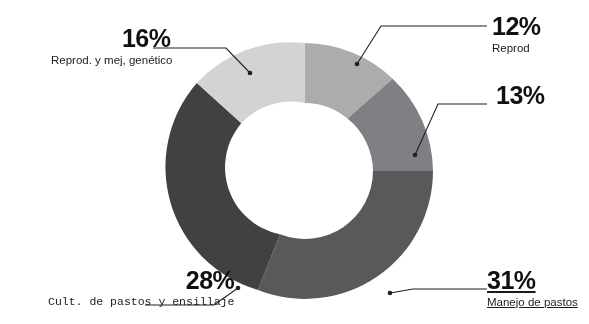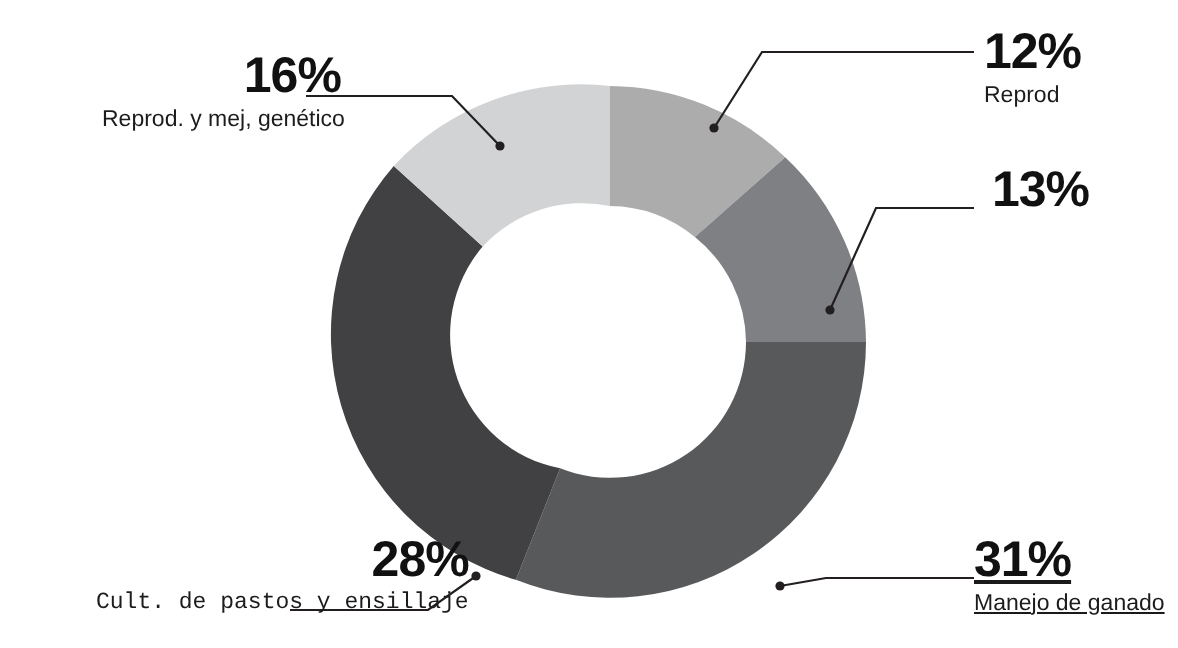--- a/index.html
+++ b/index.html
@@ -127,21 +127,21 @@
     <span class="pct">12%</span>
     <span class="cat">Reprod</span>
   </div>
 
   <div class="callout right callout-alimentacion">
     <span class="pct">13%</span>
   </div>
 
   <div class="callout right callout-manejo">
     <span class="pct">31%</span>
-    <span class="cat">Manejo de ganado</span>
+    <span class="cat">Manejo de pastos</span>
   </div>
 
   <div class="callout left callout-cultivos">
     <span class="pct">28%</span>
     <span class="cat">Cult. de pastos y ensillaje</span>
   </div>
 
   <div class="callout left callout-reproduccion">
     <span class="pct">16%</span>
     <span class="cat">Reprod. y mej, genético</span>

